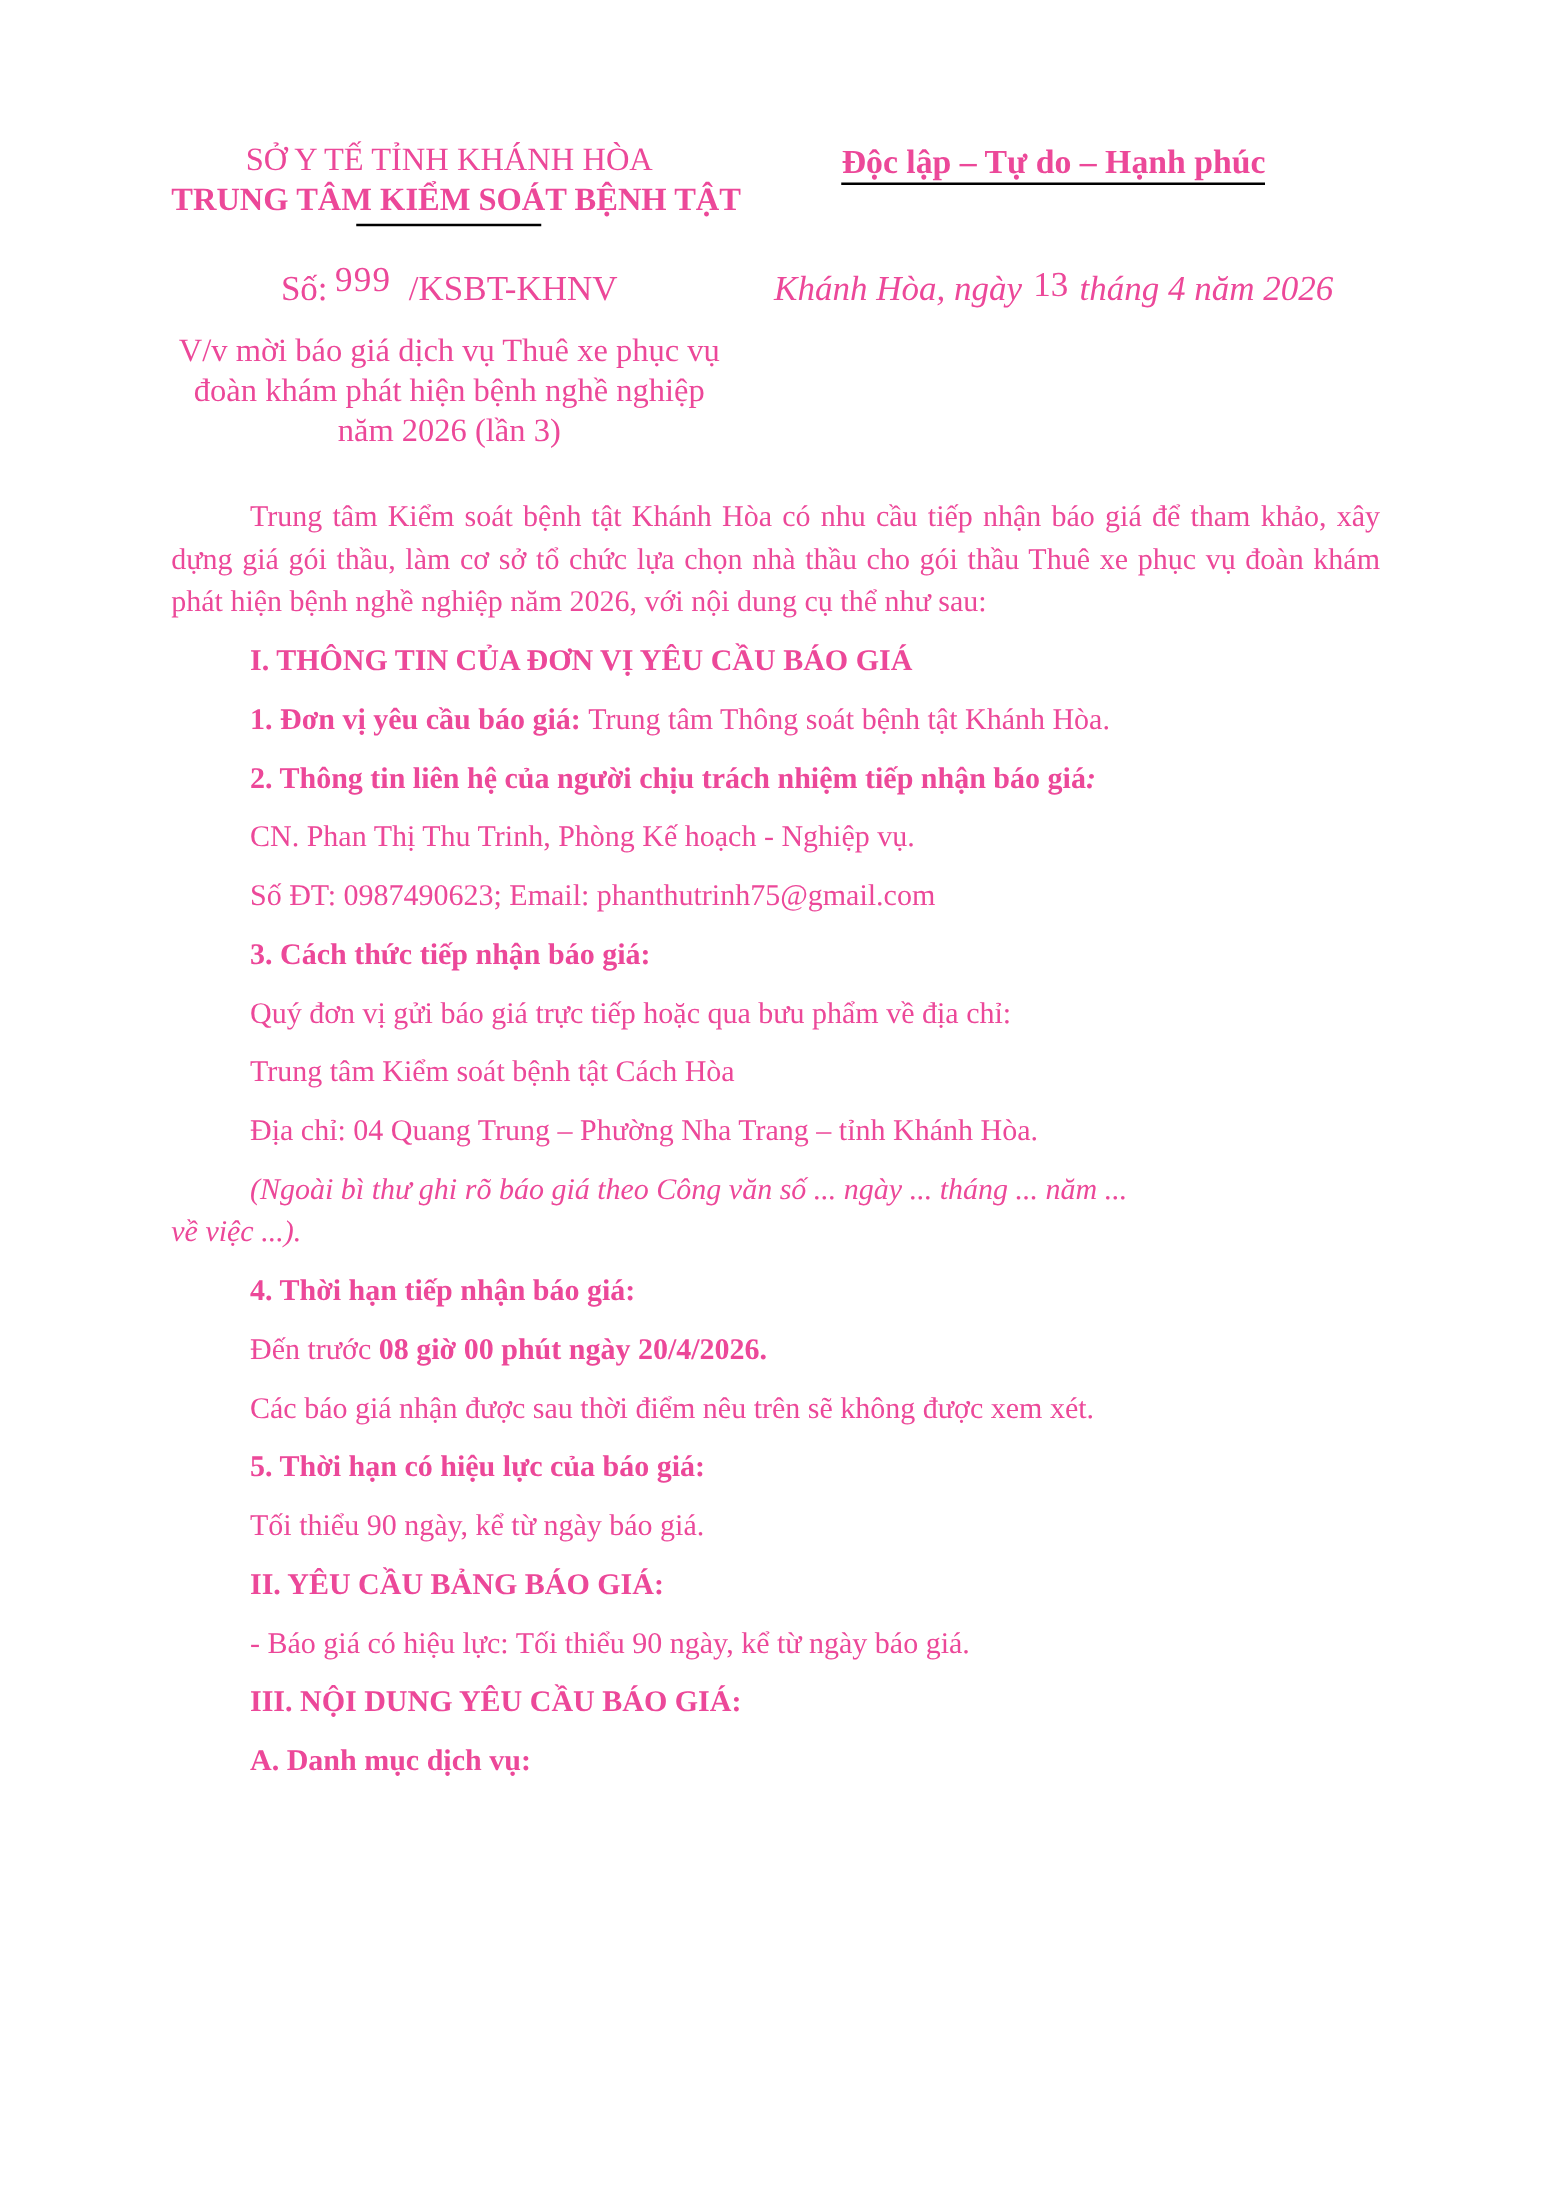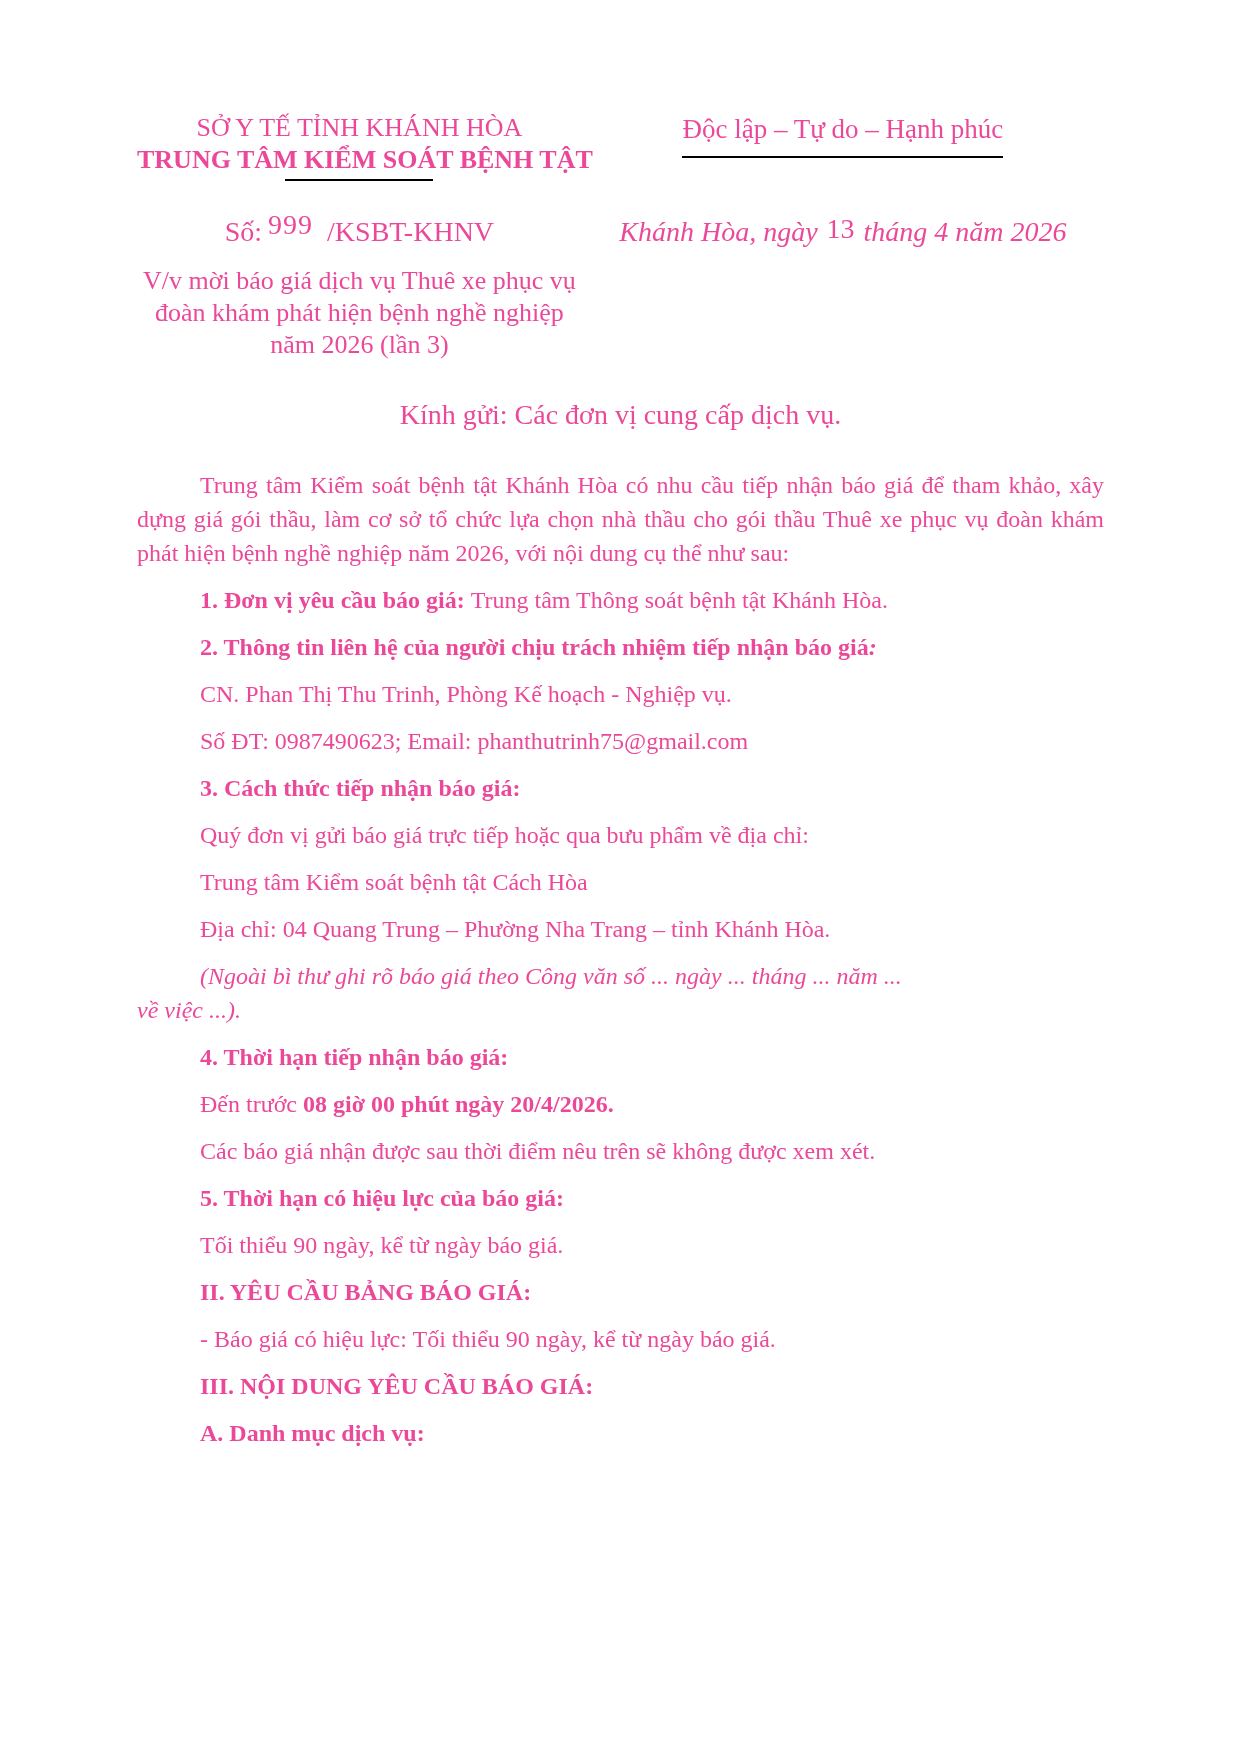--- a/index.html
+++ b/index.html
@@ -15,22 +15,22 @@
   }
   
   .hdr { display:flex; }
   .hdr-left  { width:46%; text-align:center; }
   .hdr-right { width:54%; text-align:center; }
   .hl1 { font-size:26px; line-height:32px; white-space:nowrap; }
   .hl2 { font-size:26px; line-height:32px; font-weight:bold; white-space:nowrap; }
   .rule-short { width:148px; border-top:2px solid #000; margin:3px auto 0; }
   .hr1 { font-size:25px; line-height:32px; font-weight:bold; white-space:nowrap; }
   .hr2 { margin-top:2px; }
-  .hr2 span { display:inline-block; font-size:27px; line-height:30px; font-weight:normal;
-              border-bottom:2px solid #000; padding-bottom:12px; white-space:nowrap; }
+  .hr2 span { display:inline-block; font-size:27px; line-height:30px; font-weight:bold;
+              border-bottom:2px solid #000; padding-bottom:2px; white-space:nowrap; }
   
   .row2 { display:flex; margin-top:34px; }
   .so   { width:46%; text-align:center; font-size:28px; line-height:34px; white-space:nowrap; }
   .so .fill { position:relative; top:-7px; margin:0 14px 0 6px; letter-spacing:1px; }
   .date { width:54%; text-align:center; font-style:italic; font-size:28px; line-height:34px; white-space:nowrap; }
   .date .fill { font-style:normal; position:relative; top:-3px; margin:0 9px; }
   
   .row3 { display:flex; margin-top:16px; }
   .vv { width:46%; text-align:center; font-size:26px; line-height:32px; }
   
@@ -72,24 +72,24 @@
   </div>
 
   <div class="row3">
     <div class="vv">
       <div>V/v mời báo giá dịch vụ Thuê xe phục vụ</div>
       <div>đoàn khám phát hiện bệnh nghề nghiệp</div>
       <div>năm 2026 (lần 3)</div>
     </div>
   </div>
 
-  <div class="kinhgui">Kính gửi: Các đơn vị cung cấp dịch vụ.</div>
 
   <div class="docbody" id="docbody">
       <p class="first justify"><span>Trung tâm Kiểm soát bệnh tật Khánh Hòa có nhu cầu tiếp nhận báo giá để tham khảo, xây dựng giá gói thầu, làm cơ sở tổ chức lựa chọn nhà thầu cho gói thầu Thuê xe phục vụ đoàn khám phát hiện bệnh nghề nghiệp năm 2026, với nội dung cụ thể như sau:</span></p>
+      <p class=""><span class="b">I. THÔNG TIN CỦA ĐƠN VỊ YÊU CẦU BÁO GIÁ</span></p>
       <p class=""><span class="b">1. Đơn vị yêu cầu báo giá: </span><span>Trung tâm Thông soát bệnh tật Khánh Hòa.</span></p>
       <p class=""><span class="b">2. Thông tin liên hệ của người chịu trách nhiệm tiếp nhận báo giá</span><span class="bi">:</span></p>
       <p class=""><span>CN. Phan Thị Thu Trinh, Phòng Kế hoạch - Nghiệp vụ.</span></p>
       <p class=""><span>Số ĐT: 0987490623; Email: phanthutrinh75@gmail.com</span></p>
       <p class=""><span class="b">3. Cách thức tiếp nhận báo giá:</span></p>
       <p class=""><span>Quý đơn vị gửi báo giá trực tiếp hoặc qua bưu phẩm về địa chỉ:</span></p>
       <p class=""><span>Trung tâm Kiểm soát bệnh tật Cách Hòa</span></p>
       <p class=""><span>Địa chỉ: 04 Quang Trung – Phường Nha Trang – tỉnh Khánh Hòa.</span></p>
       <p class="justify italic"><span>(Ngoài bì thư ghi rõ báo giá theo Công văn số ... ngày ... tháng ... năm ...</span><br><span>về việc ...).</span></p>
       <p class=""><span class="b">4. Thời hạn tiếp nhận báo giá:</span></p>

